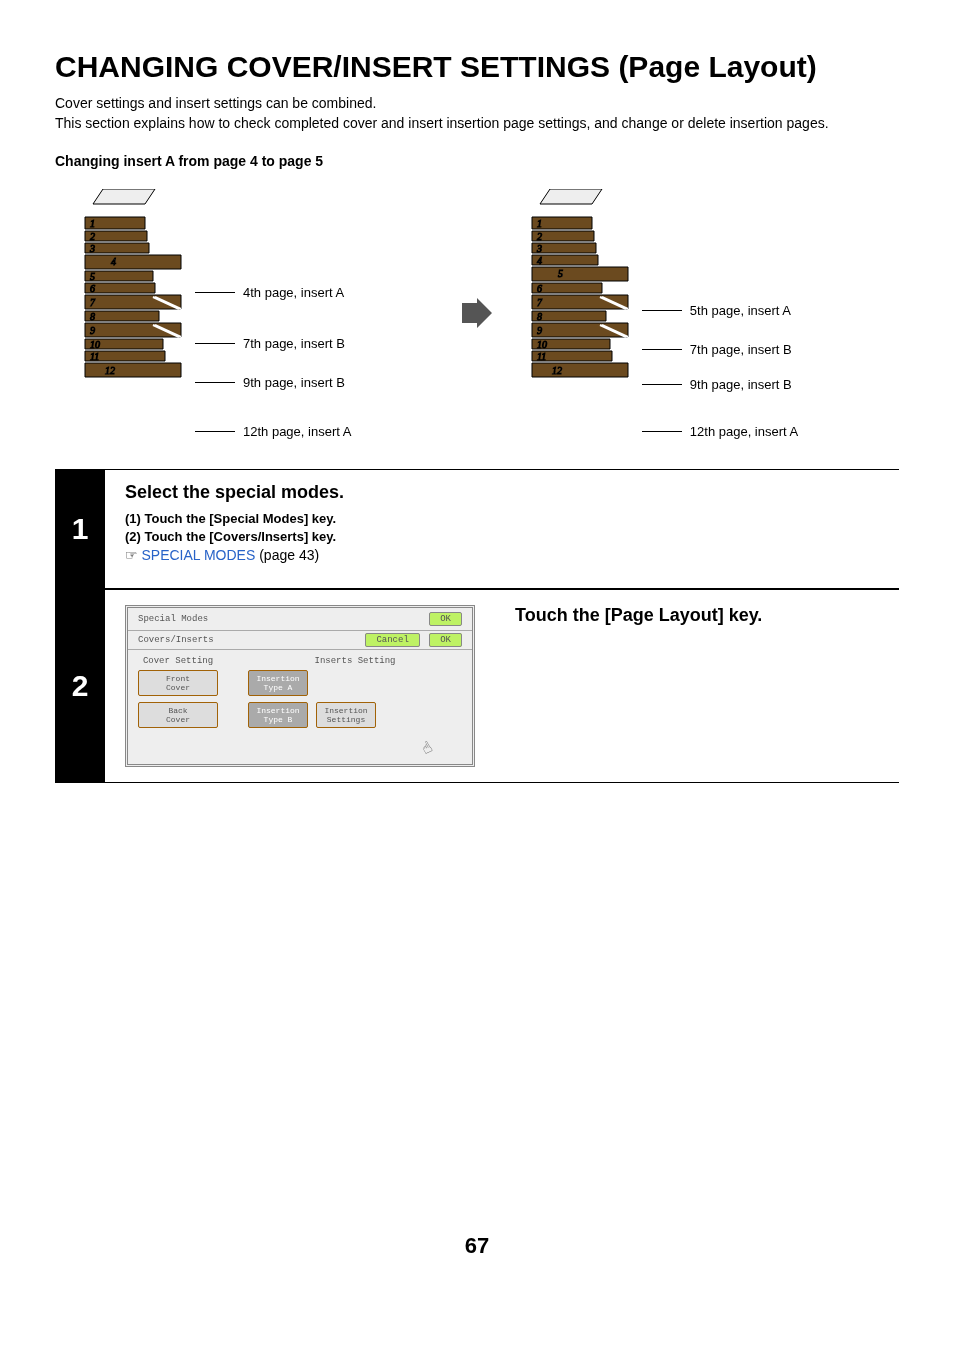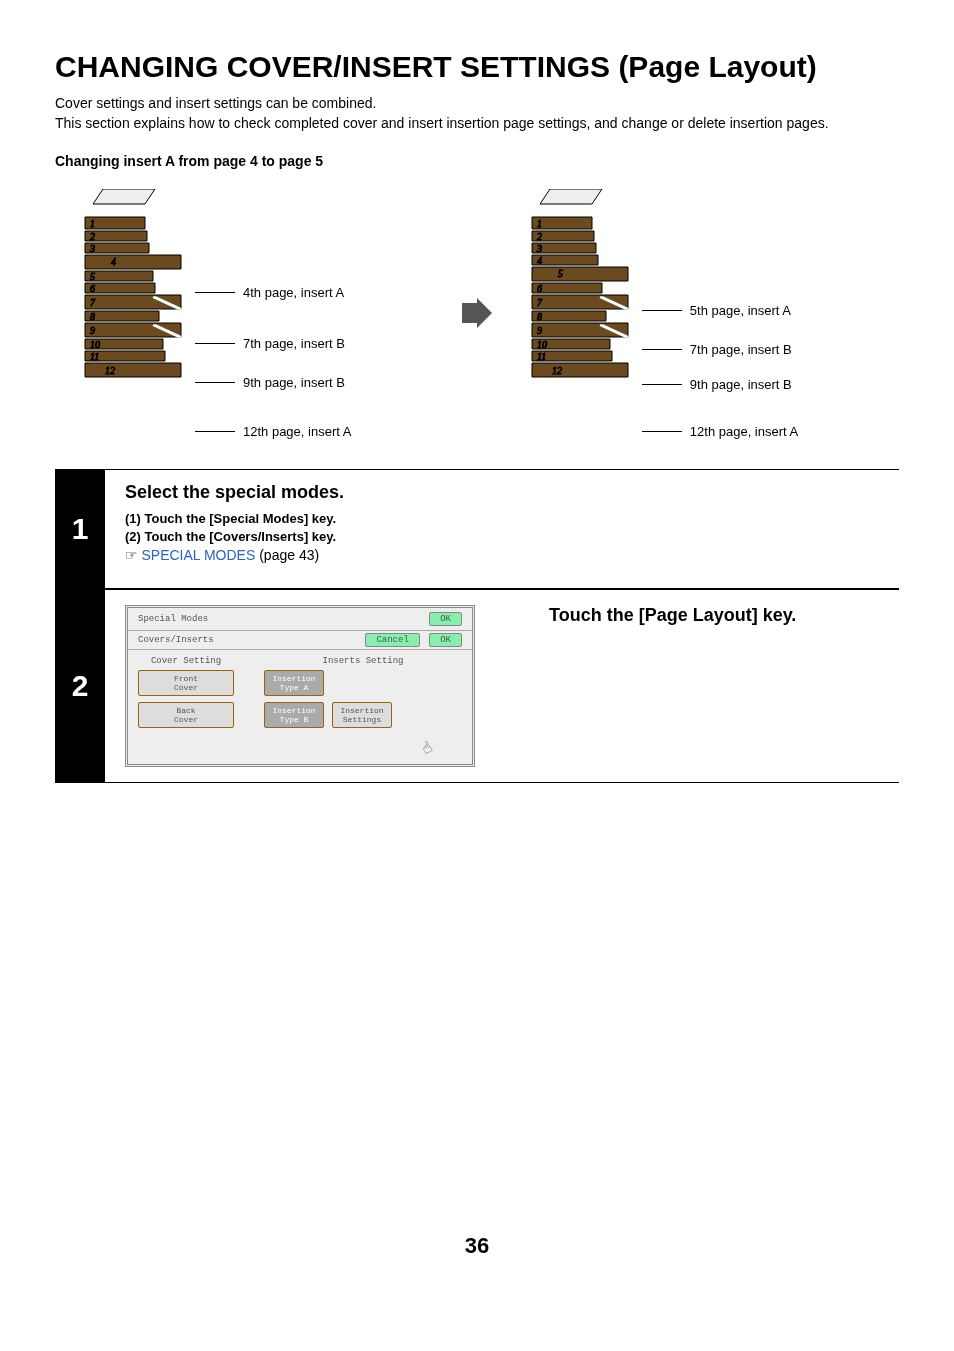--- a/index.html
+++ b/index.html
@@ -126,21 +126,21 @@
     }
     .panel-row {
       display: flex;
       justify-content: space-between;
       align-items: center;
       padding: 4px 10px;
       border-bottom: 1px solid #aaa;
     }
     .panel-row .btn {
       border: 1px solid #888;
-      background: #86efac;
+      background: #bef264;
       padding: 1px 10px;
       font-size: 9px;
       margin-left: 4px;
       border-radius: 2px;
     }
     .panel-body {
       padding: 6px 10px;
     }
     .panel-cols {
       display: flex;
@@ -170,21 +170,20 @@
       justify-content: flex-end;
       gap: 6px;
       padding: 0 10px 8px 0;
     }
     .step2-right {
       padding-left: 40px;
     }
     .step2-title {
       font-size: 18px;
       font-weight: bold;
-      margin-left: 34px;
     }
     .hand-container {
       display: flex;
       justify-content: flex-end;
       padding-right: 30px;
       margin-top: -8px;
     }
     .hand {
       font-size: 16px;
       transform: rotate(-30deg);
@@ -352,21 +351,21 @@
       </div>
       <div class="panel-row">
         <span>Covers/Inserts</span>
         <div>
           <span class="btn">Cancel</span>
           <span class="btn">OK</span>
         </div>
       </div>
       <div class="panel-body">
         <div class="panel-cols">
-          <div style="width:96px">
+          <div style="width:80px">
             <div class="col-title">Cover Setting</div>
             <div class="small-btn" style="white-space:pre">Front
 Cover</div>
             <div class="small-btn" style="white-space:pre">Back
 Cover</div>
           </div>
           <div style="flex:1">
             <div class="col-title">Inserts Setting</div>
             <div style="display:flex; gap:8px; align-items:flex-end">
               <div style="width:60px">
@@ -384,13 +383,13 @@
           <span class="hand">☝</span>
         </div>
       </div>
     </div>
     <div class="step2-right">
       <div class="step2-title">Touch the [Page Layout] key.</div>
     </div>
   </div>
 </div>
 
-<div class="pageno">36</div>
+<div class="pageno">67</div>
 
 </body></html>

